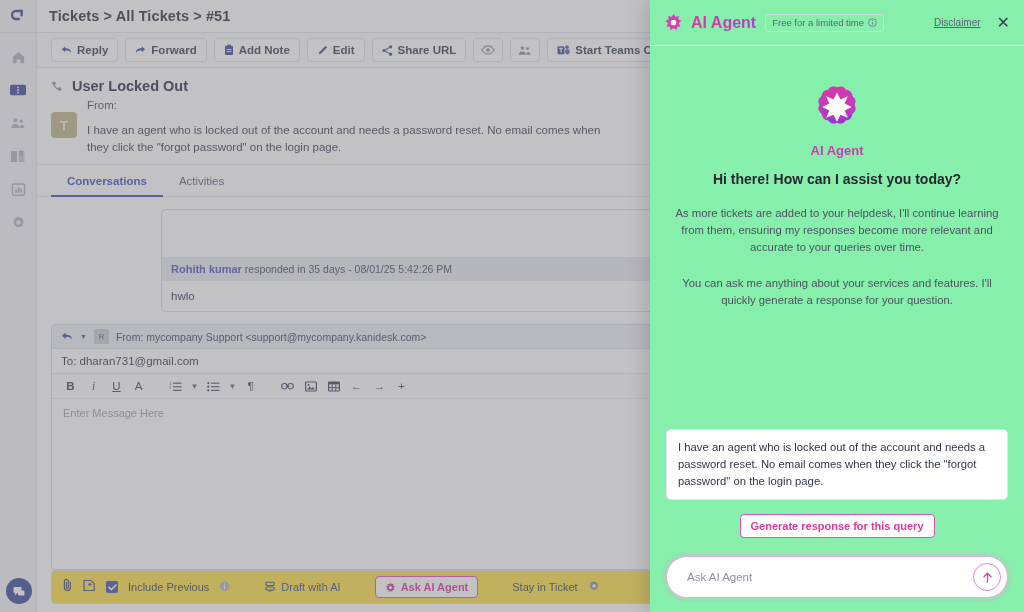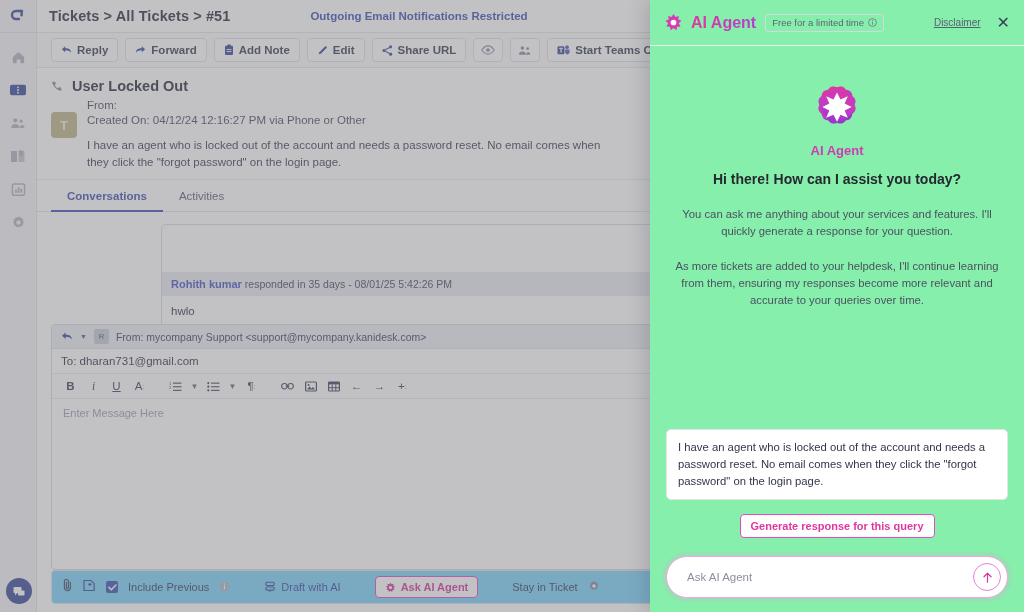--- a/index.html
+++ b/index.html
@@ -257,21 +257,21 @@
     flex: 1;
     padding: 8px 11px;
     font-size: 11px; color: #9ea1b2;
   }
 
   
   .bottombar {
     position: absolute; left: 14px; right: 20px; bottom: 8px;
     height: 34px;
     border: 1px solid #dfe1e8; border-radius: 4px;
-    background: #7dd3fc;
+    background: #fde047;
     display: flex; align-items: center; gap: 10px;
     padding: 0 10px;
   }
   .bb-chk {
     width: 12px; height: 12px; border-radius: 2px;
     background: #3f51b5;
     display: flex; align-items: center; justify-content: center;
   }
   .bb-text { font-size: 11px; color: #3a3f57; }
   .bb-group { display: flex; align-items: center; gap: 5px; }
@@ -472,21 +472,20 @@
               <rect x="1.5" y="2" width="8" height="6" rx="1" fill="#fff"></rect>
               <rect x="6" y="5.5" width="6.5" height="5" rx="1" fill="#fff"></rect>
               <path d="M3 8 l0 2.4 l2.4-2.4z" fill="#fff"></path>
             </svg>
         </div>
       </div>
     </div>
 
     <div class="topbar">
       <div class="breadcrumb">Tickets &gt; All Tickets &gt; #51</div>
-      <div class="banner-note">Outgoing Email Notifications Restricted</div>
       <div class="header-search"></div>
     </div>
 
     <div class="actionbar">
       <div class="abtn">
         <svg width="11" height="10" viewBox="0 0 12 10">
             <path d="M4.6 1 L1 4.2 L4.6 7.4 V5.2 c3.6 0 5.4 1 6.4 3 C10.6 4.2 8.6 3.2 4.6 3.2z" fill="#3b4a9c"></path>
           </svg>
         <span>Reply</span>
       </div>
@@ -565,21 +564,20 @@
         <div class="sla-pill">No SLA - No Due By</div>
         <div class="edit-sq">
           <svg width="10" height="10" viewBox="0 0 12 12">
               <path d="M9.3 1 L11 2.7 L4.2 9.5 L1.8 10.2 L2.5 7.8z" fill="#4a4e66"></path>
             </svg>
         </div>
         <div class="th-meta">
           <div class="avatar-sq">T</div>
           <div class="meta-texts">
             <div class="meta-line">From:</div>
-            <div class="meta-line">Created On: 04/12/24 12:16:27 PM via Phone or Other</div>
             <div class="ticket-desc">I have an agent who is locked out of the account and needs a password reset. No email comes when they click the "forgot password" on the login page.</div>
           </div>
         </div>
       </div>
 
       <div class="tabbar">
         <div class="tab active">Conversations</div>
         <div class="tab">Activities</div>
         <div class="sortby">
           <span>Sort By:</span>
@@ -775,22 +773,22 @@
           <g fill="url(#gx)">
             <rect x="13" y="13" width="34" height="34" rx="7" transform="rotate(0 30 30)"></rect>
             <rect x="13" y="13" width="34" height="34" rx="7" transform="rotate(30 30 30)"></rect>
             <rect x="13" y="13" width="34" height="34" rx="7" transform="rotate(60 30 30)"></rect>
           </g>
           <path d="M30 16 l3.9 7.8 8.1-3.5 -3.5 8.1 7.8 3.9 -7.8 3.9 3.5 8.1 -8.1-3.5 -3.9 7.8 -3.9-7.8 -8.1 3.5 3.5-8.1 -7.8-3.9 7.8-3.9 -3.5-8.1 8.1 3.5z" fill="#ffffff"></path>
         </svg>
       </div>
       <div class="ai-logo-name">AI Agent</div>
       <div class="ai-greeting">Hi there! How can I assist you today?</div>
+      <div class="ai-para second">As more tickets are added to your helpdesk, I'll continue learning from them, ensuring my responses become more relevant and accurate to your queries over time.</div>
       <div class="ai-para">You can ask me anything about your services and features. I'll quickly generate a response for your question.</div>
-      <div class="ai-para second">As more tickets are added to your helpdesk, I'll continue learning from them, ensuring my responses become more relevant and accurate to your queries over time.</div>
     </div>
 
     <div class="ai-footer">
       <div class="query-box">I have an agent who is locked out of the account and needs a password reset. No email comes when they click the "forgot password" on the login page.</div>
       <div class="gen-btn-wrap">
         <div class="gen-btn">Generate response for this query</div>
       </div>
       <div class="ask-bar">
         <input class="ask-input" placeholder="Ask AI Agent" style="">
         <div class="send-circle">

